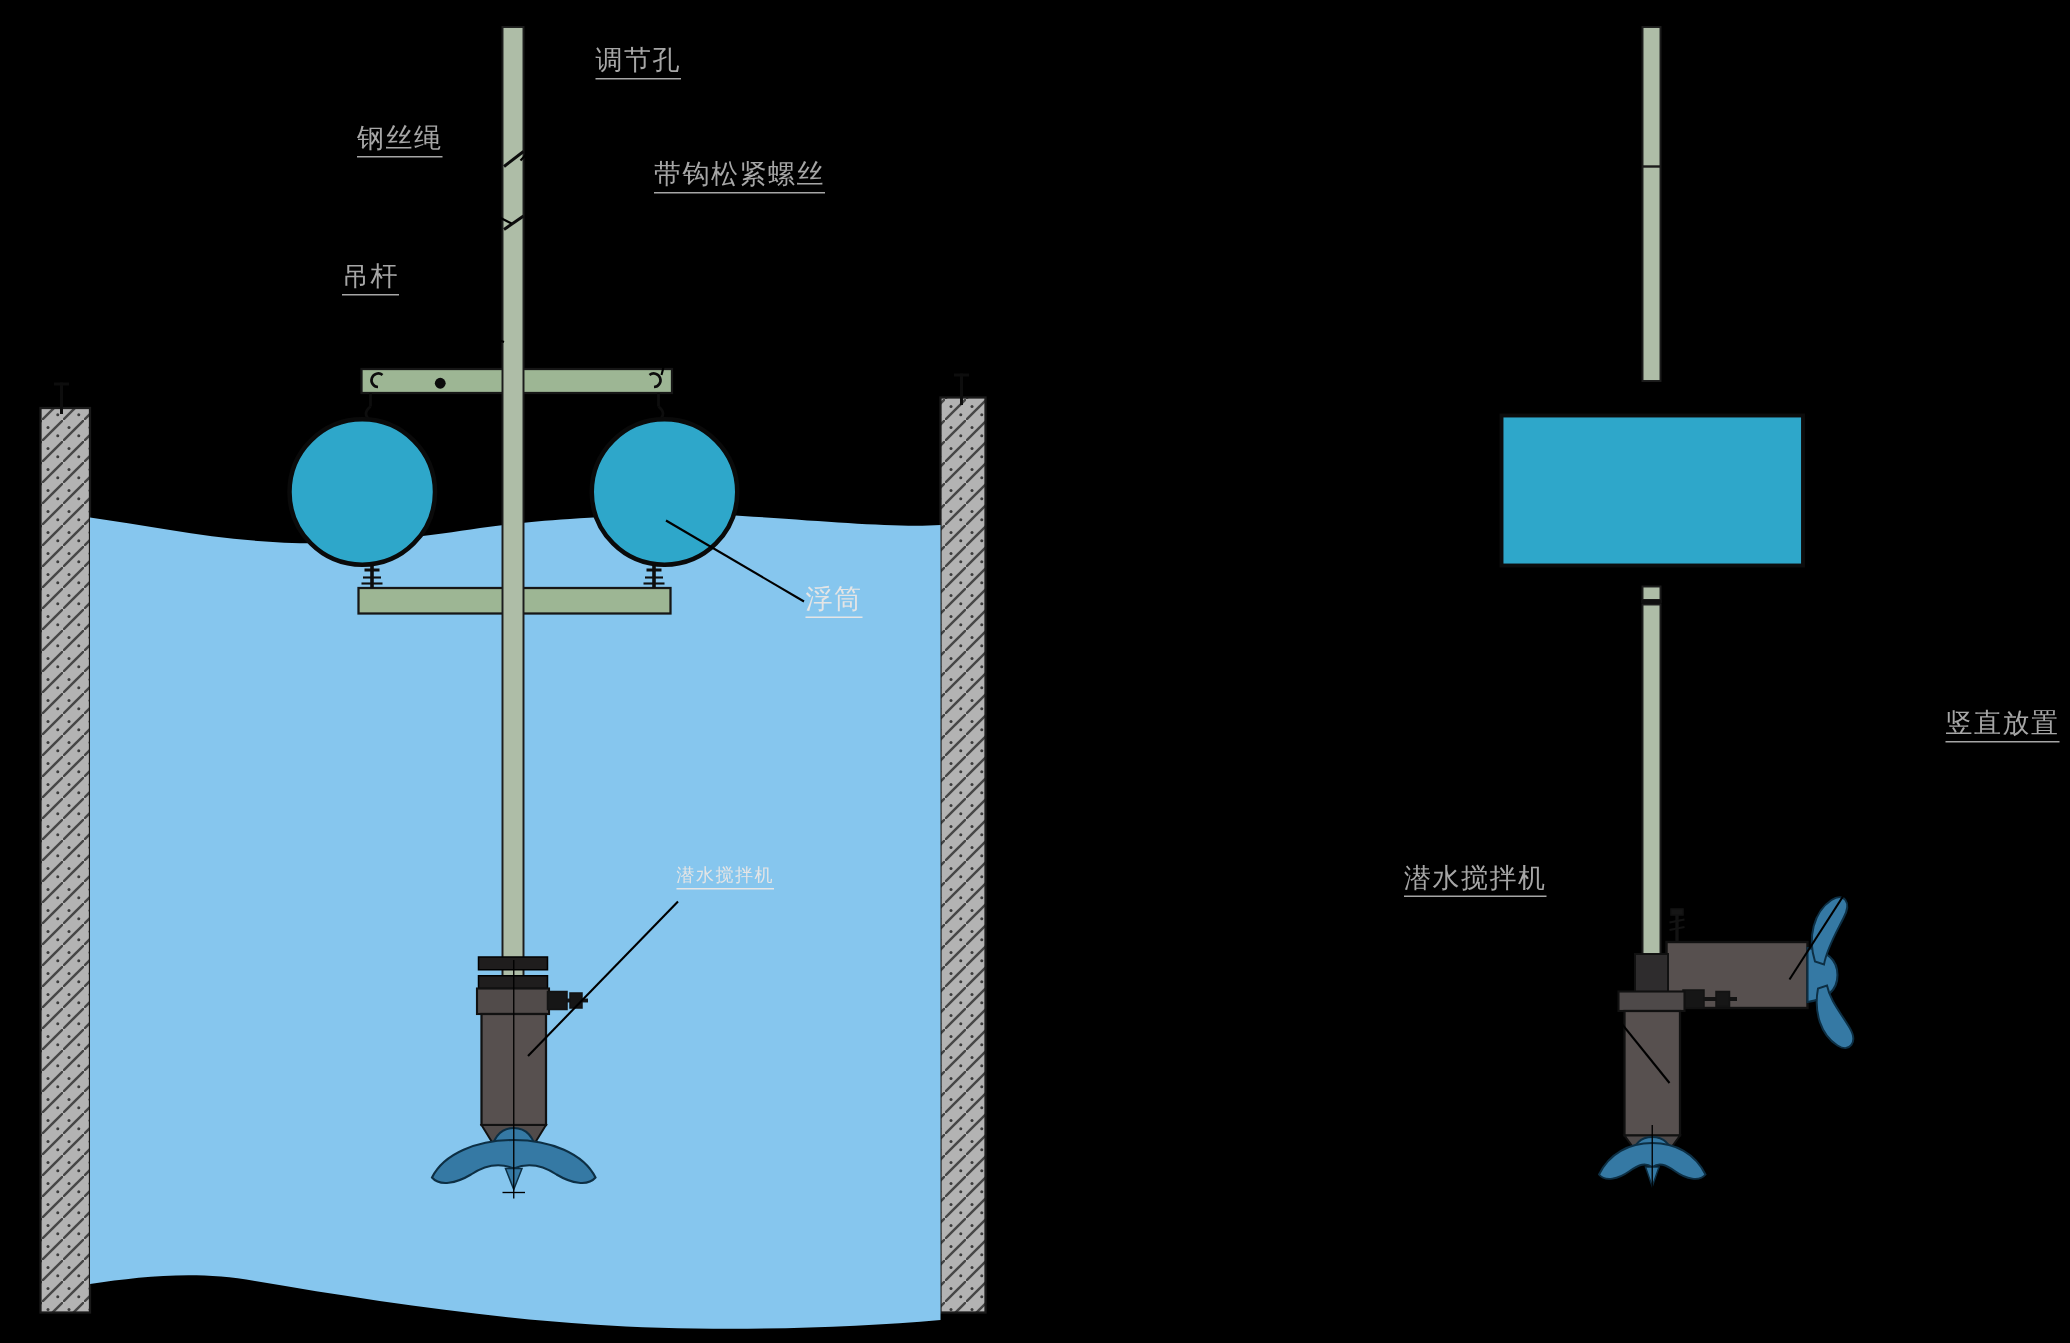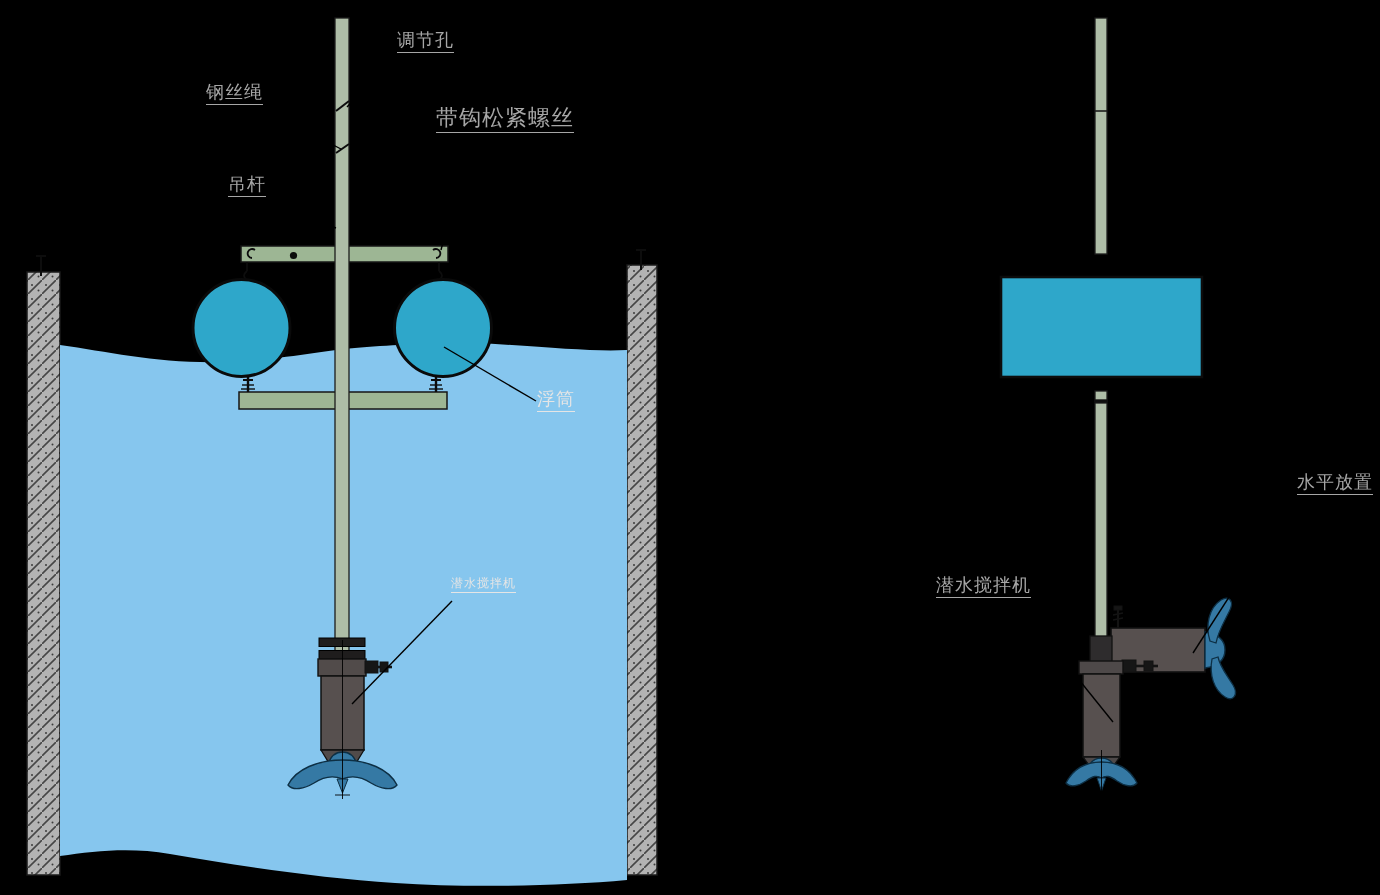--- a/index.html
+++ b/index.html
@@ -176,27 +176,27 @@
       <line x1="250" y1="197" x2="336" y2="228"></line>
       <line x1="536" y1="401" x2="444" y2="347"></line>
       <line x1="452" y1="601" x2="352" y2="704"></line>
       <line x1="1296" y1="493" x2="1193" y2="653"></line>
       <line x1="1013" y1="598" x2="1113" y2="722"></line>
     </g>
   </svg>
 
   <div class="label ghost" style="left:397px;top:31px">调节孔</div>
 
-  <div class="label ghost" style="left:206px;top:83px">钢丝绳</div>
-
-  <div class="label ghost" style="left:436px;top:107px;font-size:22px">带钩松紧螺丝</div>
+  <div class="label ghost" style="left:238px;top:83px">钢丝绳</div>
+
+  <div class="label ghost" style="left:436px;top:107px;font-size:18px">带钩松紧螺丝</div>
 
   <div class="label ghost" style="left:228px;top:175px">吊杆</div>
 
   <div class="label ink" style="left:537px;top:390px">浮筒</div>
 
   <div class="label ink" style="left:451px;top:577px;font-size:12px">潜水搅拌机</div>
 
-  <div class="label ghost" style="left:1297px;top:473px">水平放置</div>
+  <div class="label ghost" style="left:1297px;top:473px">竖直放置</div>
 
   <div class="label ghost" style="left:936px;top:576px">潜水搅拌机</div>
 
 </div>
 
 </body></html>

